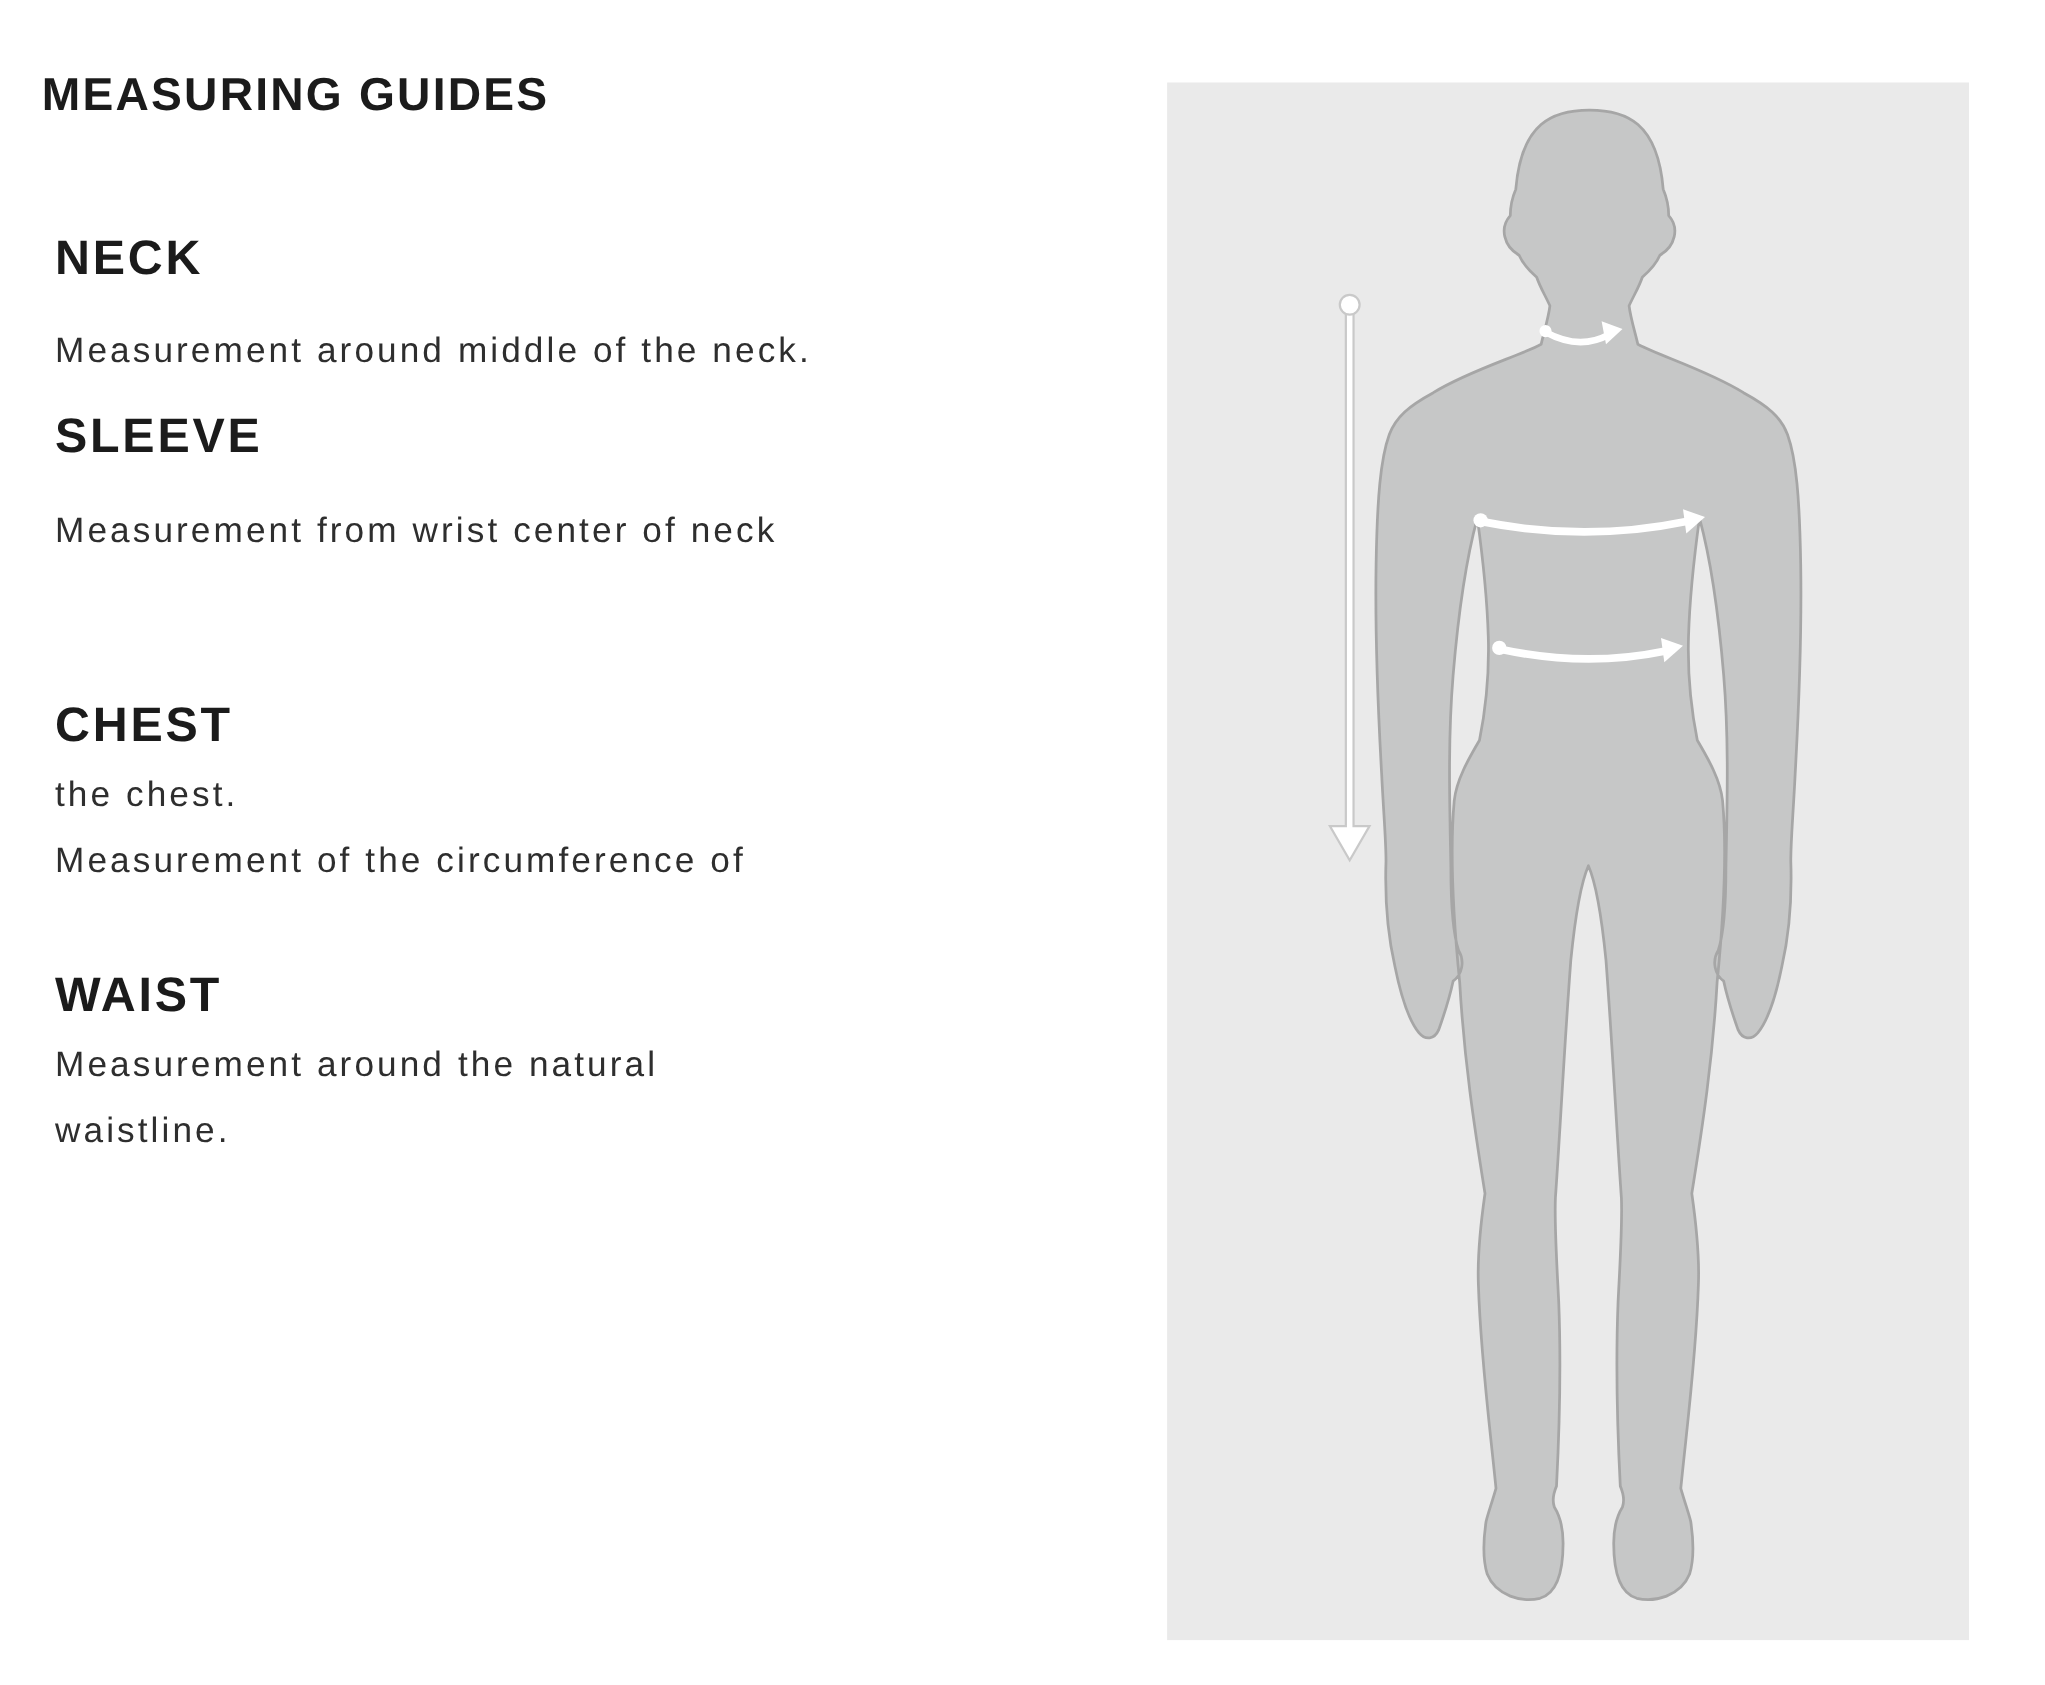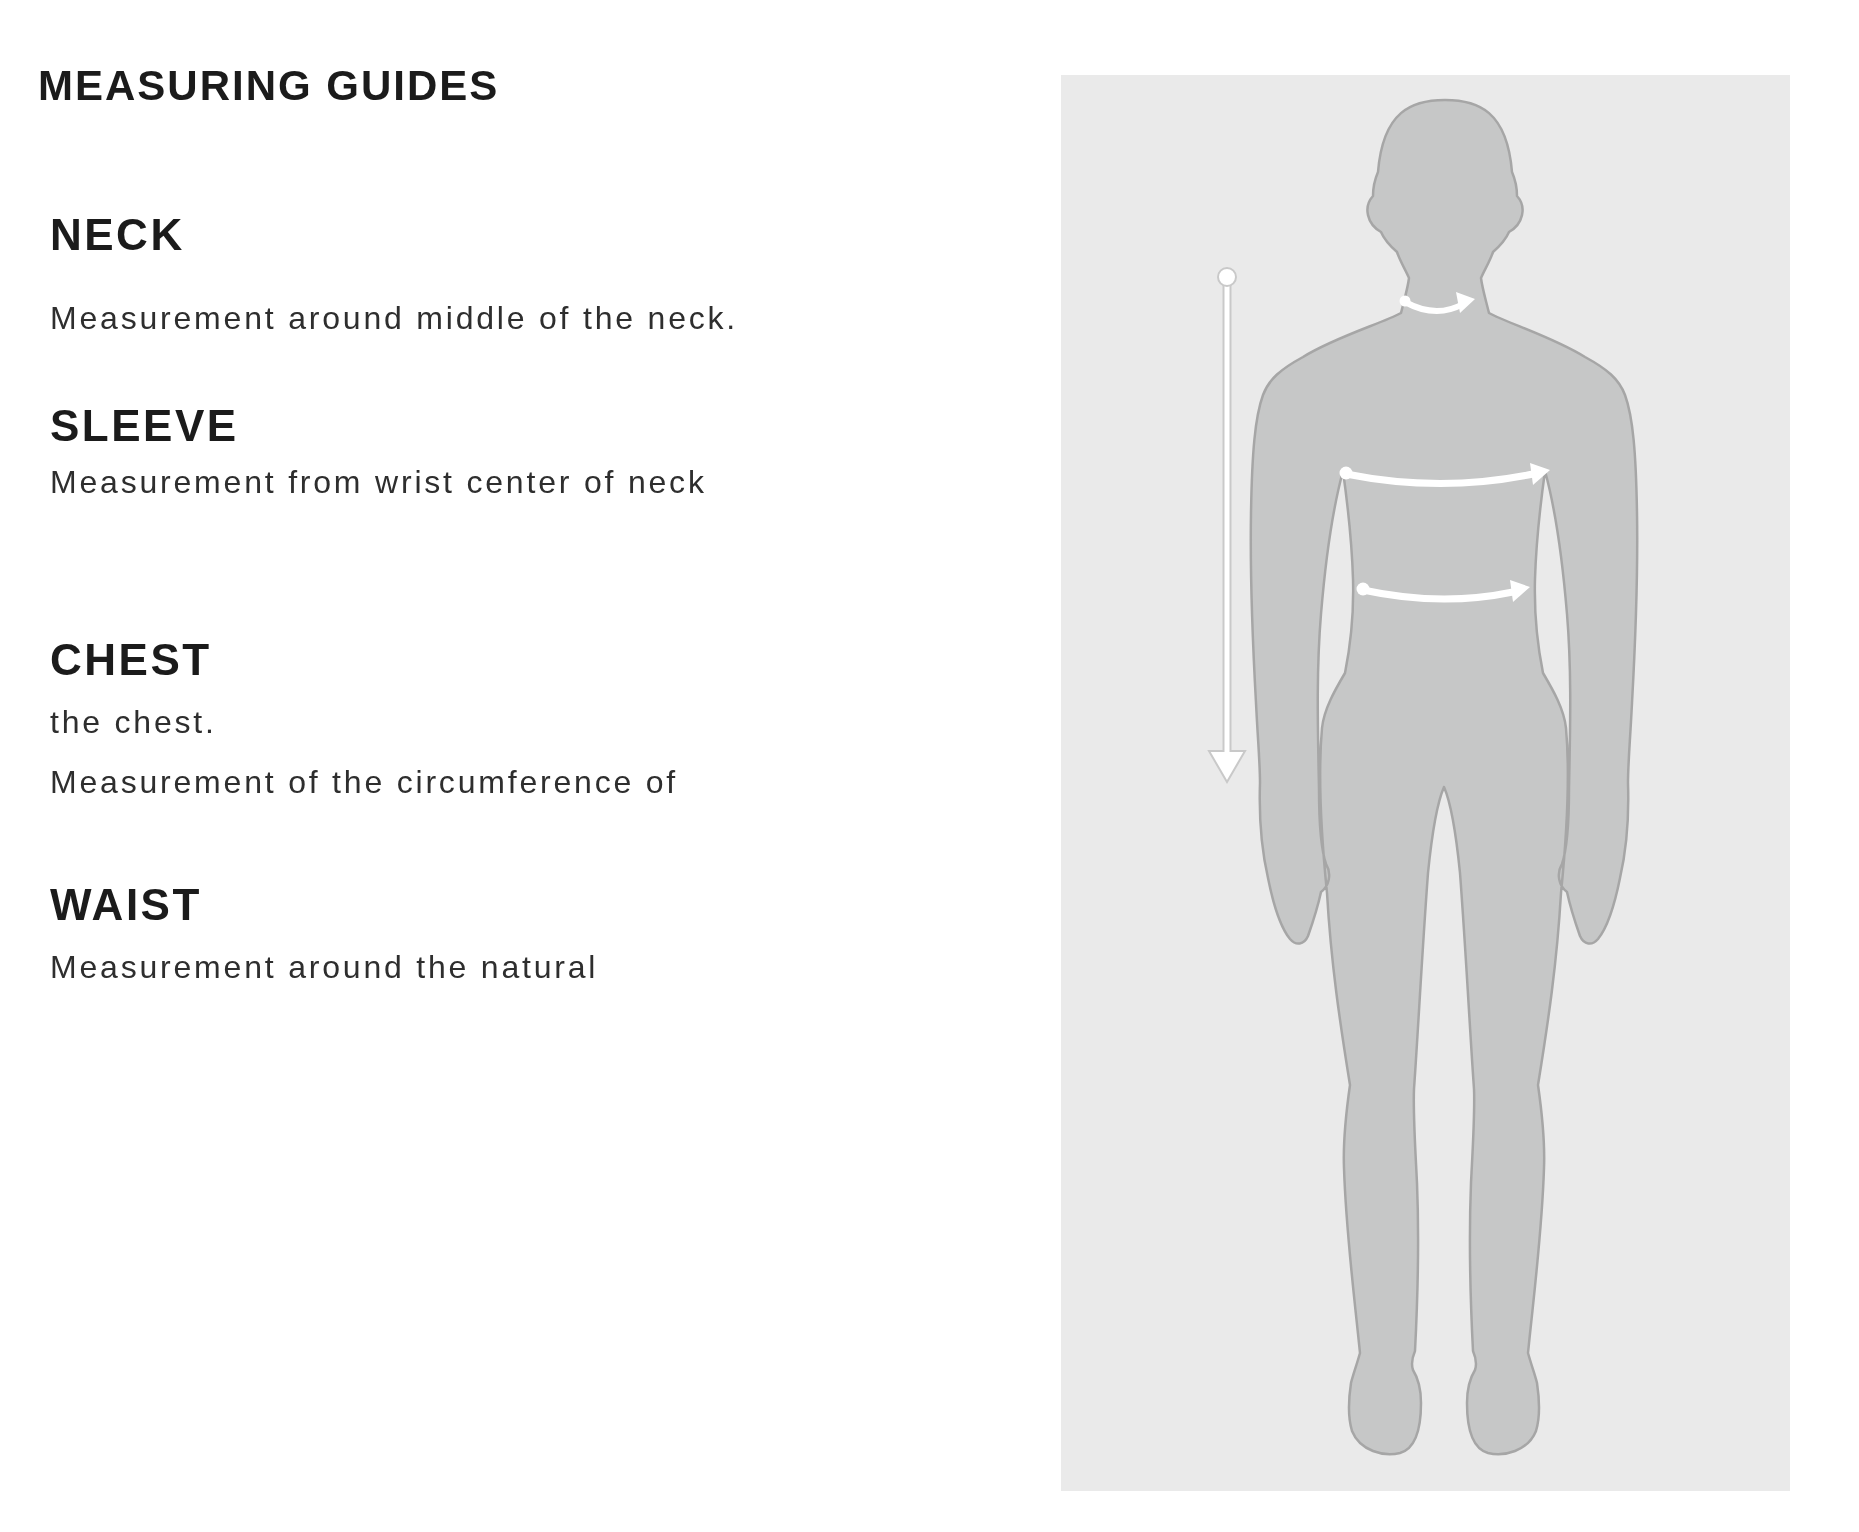--- a/index.html
+++ b/index.html
@@ -48,38 +48,39 @@
 <h1 class="page-title">MEASURING GUIDES</h1>
 
 <section>
   <h2 class="guide-name" style="top:210px">NECK</h2>
   <div class="guide-desc" style="top:288px">
       <div>Measurement around middle of the neck.</div>
     </div>
 </section>
 
 <section>
-  <h2 class="guide-name" style="top:401px">SLEEVE</h2>
+  <h2 class="guide-name" style="top:372px">SLEEVE</h2>
   <div class="guide-desc" style="top:452px">
       <div>Measurement from wrist center of neck</div>
     </div>
 </section>
 
 <section>
   <h2 class="guide-name" style="top:635px">CHEST</h2>
   <div class="guide-desc" style="top:692px">
       <div>the chest.</div>
       <div>Measurement of the circumference of</div>
     </div>
 </section>
 
 <section>
   <h2 class="guide-name" style="top:880px">WAIST</h2>
   <div class="guide-desc" style="top:937px">
       <div>Measurement around the natural</div>
+      <div>waistline.</div>
     </div>
 </section>
 
 <div class="figure-panel">
   <svg viewBox="0 0 729 1416" xmlns="http://www.w3.org/2000/svg">
 
     <path fill="var(--body-fill)" stroke="var(--body-stroke)" stroke-width="2.5" stroke-linejoin="round" stroke-linecap="round" d="M 340 238
          C 344 222 347 212 348 203
          C 344 194 339 186 336 177
          C 328 170 323 164 320 157

